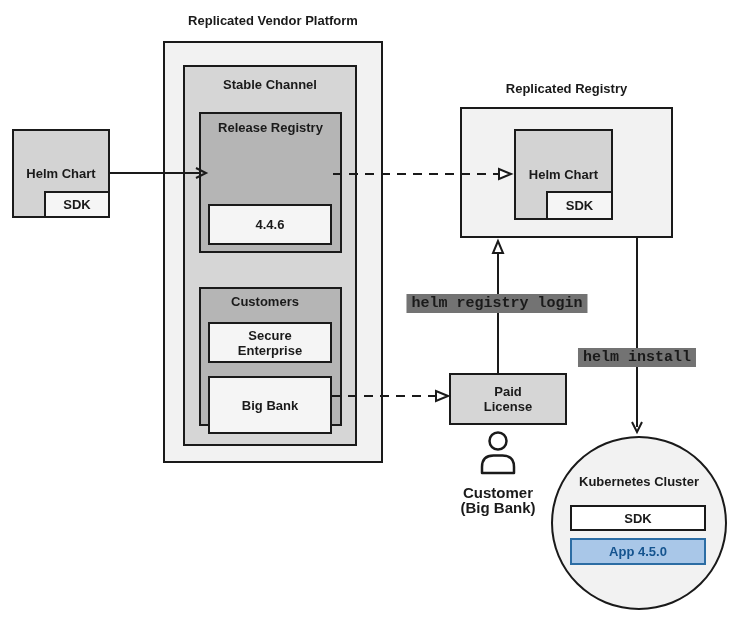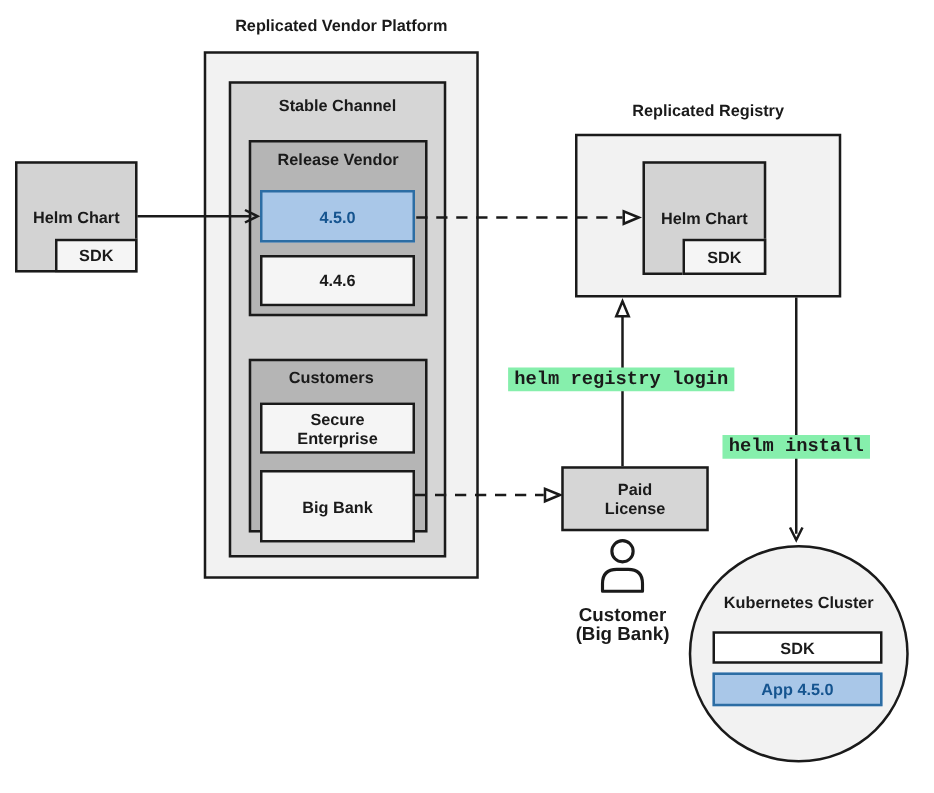--- a/index.html
+++ b/index.html
@@ -84,21 +84,21 @@
     position: absolute;
     left: 0; top: 0;
     width: 747px; height: 634px;
     z-index: 5;
     pointer-events: none;
   }
   .cmd {
     position: absolute;
     z-index: 10;
     transform: translateX(-50%);
-    background: #86efac;
+    background: #737373;
     padding: 1px 5px;
     font-family: "Liberation Mono", "DejaVu Sans Mono", monospace;
     font-weight: bold;
     font-size: 15px;
     color: var(--ink);
     white-space: nowrap;
   }
   .cmd-login   { left:497px; top:294px; }
   .cmd-install { left:637px; top:348px; }
   .actor-label {
@@ -120,24 +120,21 @@
 <div class="stage">
 
   <div class="heading heading-platform">Replicated Vendor Platform</div>
   <div class="heading heading-registry">Replicated Registry</div>
 
   <div class="box box-platform"></div>
   <div class="box box-stable"></div>
   <div class="heading heading-stable">Stable Channel</div>
 
   <div class="box box-history"></div>
-  <div class="heading heading-history">Release Vendor</div>
-  <div class="box box-release-450">
-    <span class="lbl">4.5.0</span>
-  </div>
+  <div class="heading heading-history">Release Registry</div>
   <div class="box box-release-446">
     <span class="lbl">4.4.6</span>
   </div>
 
   <div class="box box-customers"></div>
   <div class="heading heading-customers">Customers</div>
   <div class="box box-secure">
     <span class="lbl">Secure Enterprise</span>
   </div>
   <div class="box box-bigbank">

